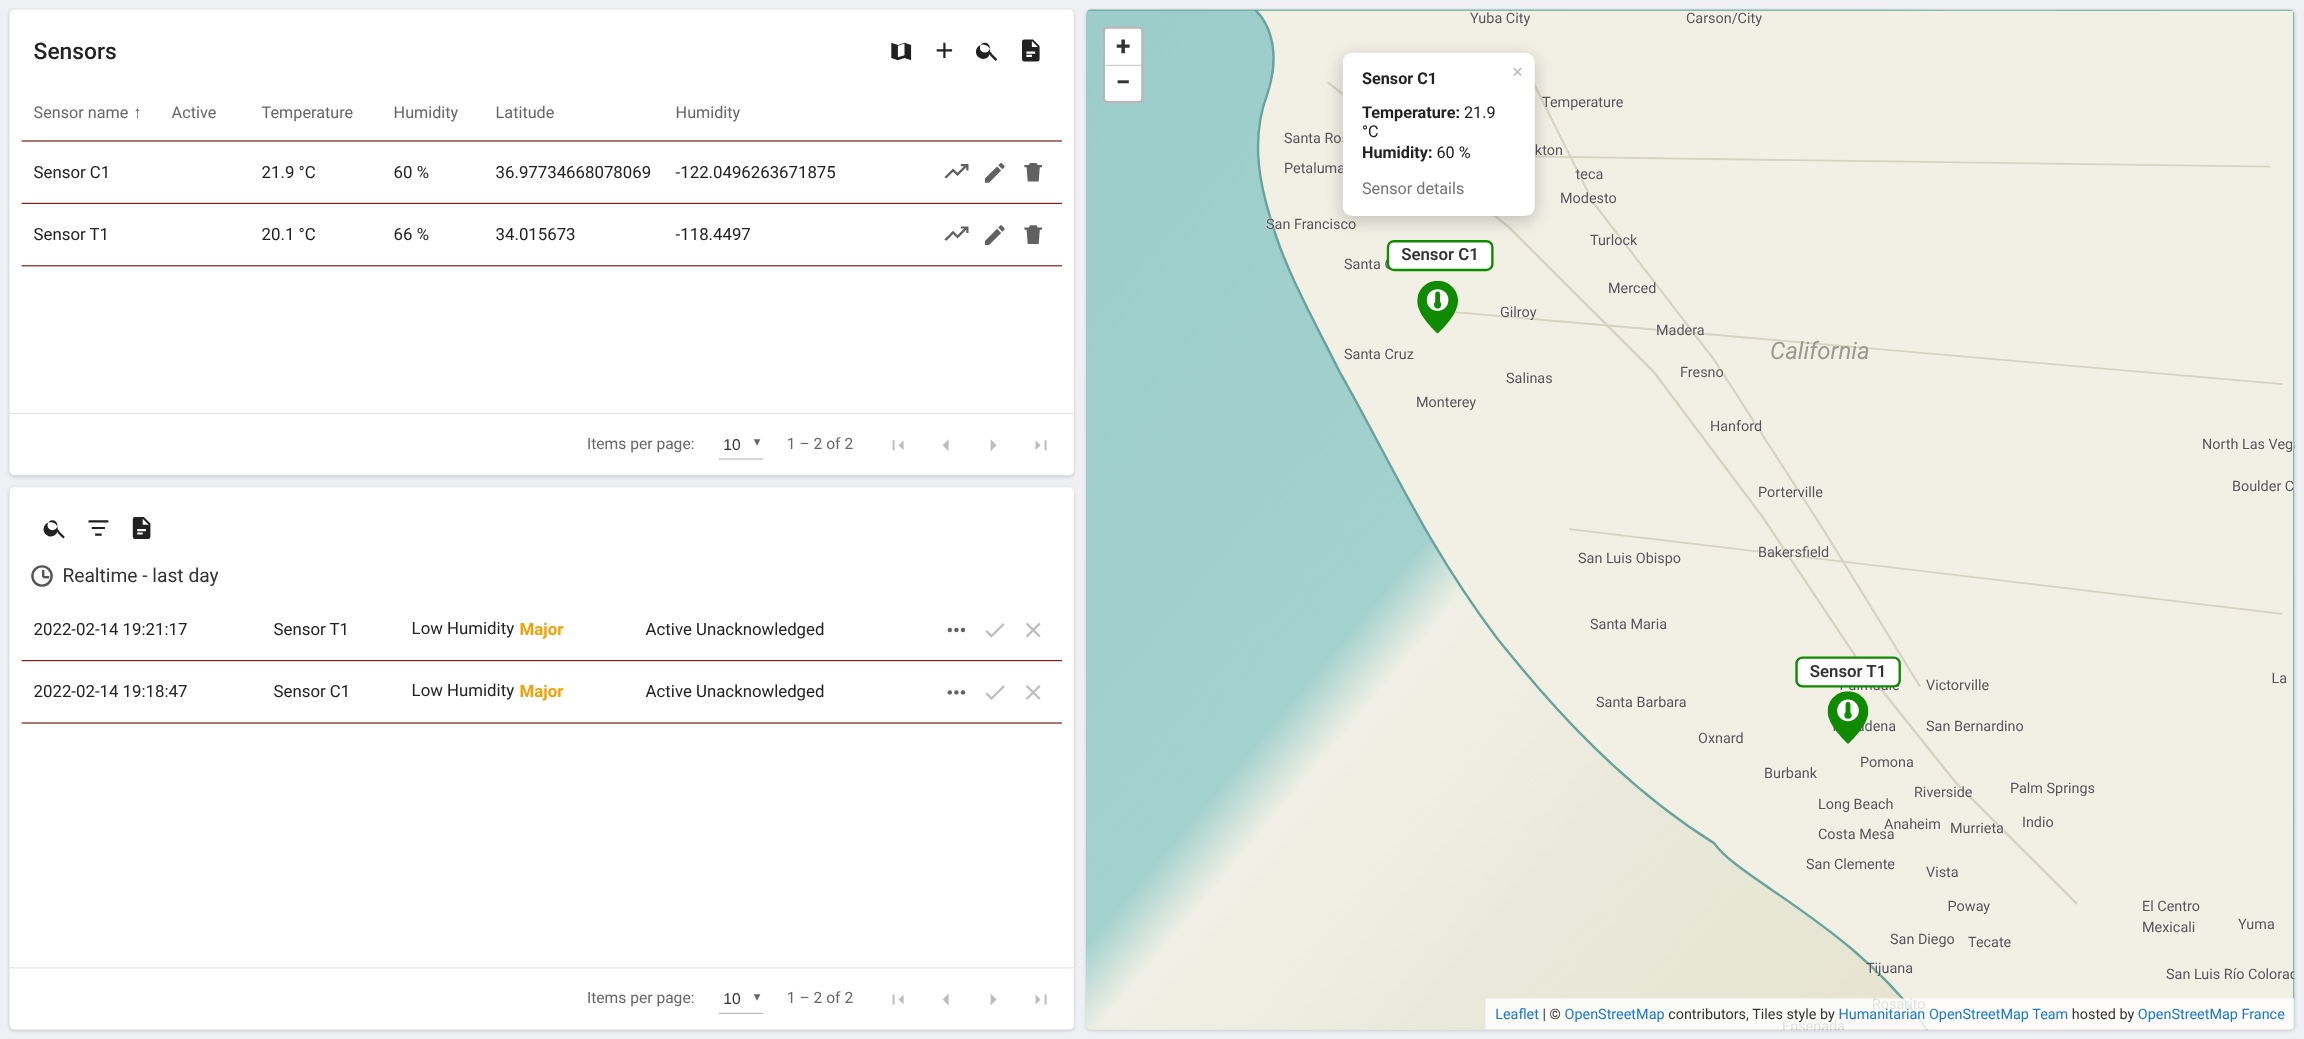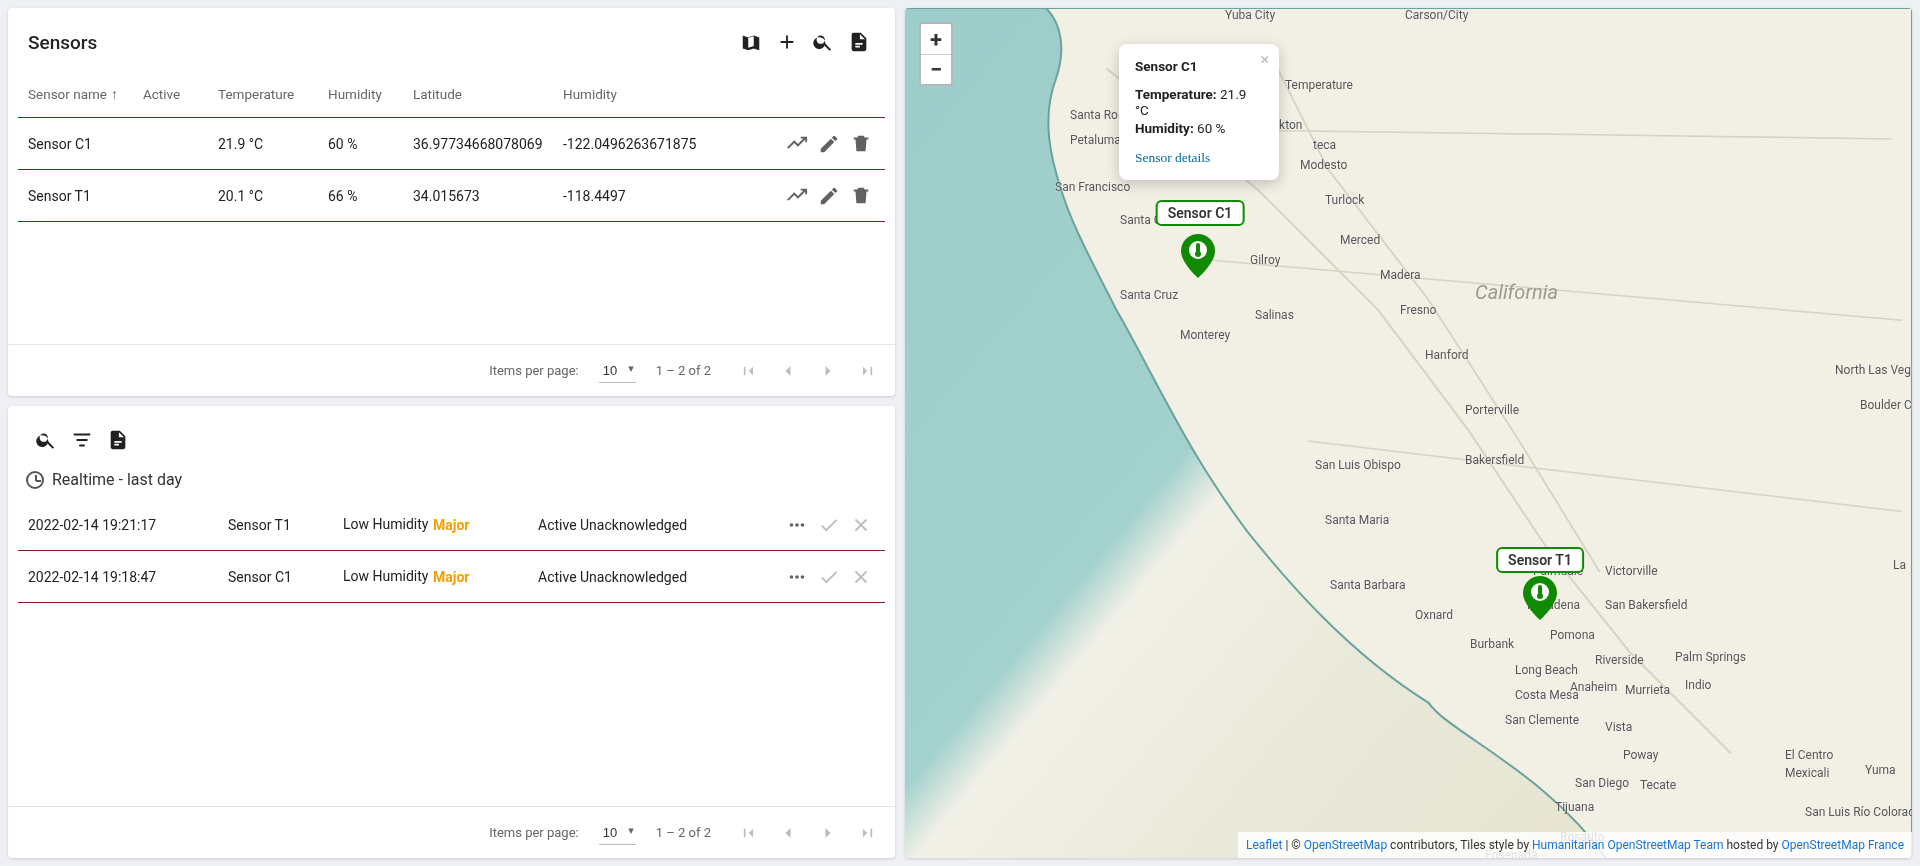--- a/index.html
+++ b/index.html
@@ -209,21 +209,21 @@
     transform: translate(-50%, calc(-100% - 50px));
   }
   .popup::after {
     content: ""; position: absolute; left: 50%; bottom: -10px;
     transform: translateX(-50%);
     border: 10px solid transparent; border-top-color: #fff;
   }
   .popup-title { font-weight: 700; margin-bottom: 12px; }
   .popup-row { margin-bottom: 2px; }
   .popup-row b { font-weight: 700; }
-  .popup-link { color: #0369a1; margin-top: 12px; display:inline-block; cursor:pointer;font-family:Liberation Serif, serif;}
+  .popup-link { color: #737373; margin-top: 12px; display:inline-block; cursor:pointer;}
   .popup-close {
     position: absolute; top: 6px; right: 10px; color: #bbb; font-size: 16px; cursor:pointer;
   }
 
   .map-attrib {
     position: absolute; bottom: 0; right: 0;
     background: rgba(255,255,255,0.82);
     font-size: 12px; color: #333;
     padding: 6px 8px;
   }
@@ -531,21 +531,21 @@
     <span class="map-label" style="left:955px; top:390px;">Boulder City</span>
     <span class="map-label" style="left:410px; top:450px;">San Luis Obispo</span>
     <span class="map-label" style="left:560px; top:445px;">Bakersfield</span>
     <span class="map-label" style="left:420px; top:505px;">Santa Maria</span>
     <span class="map-label" style="left:628px; top:556px;">Palmdale</span>
     <span class="map-label" style="left:700px; top:556px;">Victorville</span>
     <span class="map-label" style="left:425px; top:570px;">Santa Barbara</span>
     <span class="map-label" style="left:510px; top:600px;">Oxnard</span>
     <span class="map-label" style="left:565px; top:629px;">Burbank</span>
     <span class="map-label" style="left:622px; top:590px;">Pasadena</span>
-    <span class="map-label" style="left:700px; top:590px;">San Bakersfield</span>
+    <span class="map-label" style="left:700px; top:590px;">San Bernardino</span>
     <span class="map-label" style="left:645px; top:620px;">Pomona</span>
     <span class="map-label" style="left:690px; top:645px;">Riverside</span>
     <span class="map-label" style="left:770px; top:642px;">Palm Springs</span>
     <span class="map-label" style="left:610px; top:655px;">Long Beach</span>
     <span class="map-label" style="left:610px; top:680px;">Costa Mesa</span>
     <span class="map-label" style="left:665px; top:672px;">Anaheim</span>
     <span class="map-label" style="left:720px; top:675px;">Murrieta</span>
     <span class="map-label" style="left:780px; top:670px;">Indio</span>
     <span class="map-label" style="left:600px; top:705px;">San Clemente</span>
     <span class="map-label" style="left:700px; top:712px;">Vista</span>

